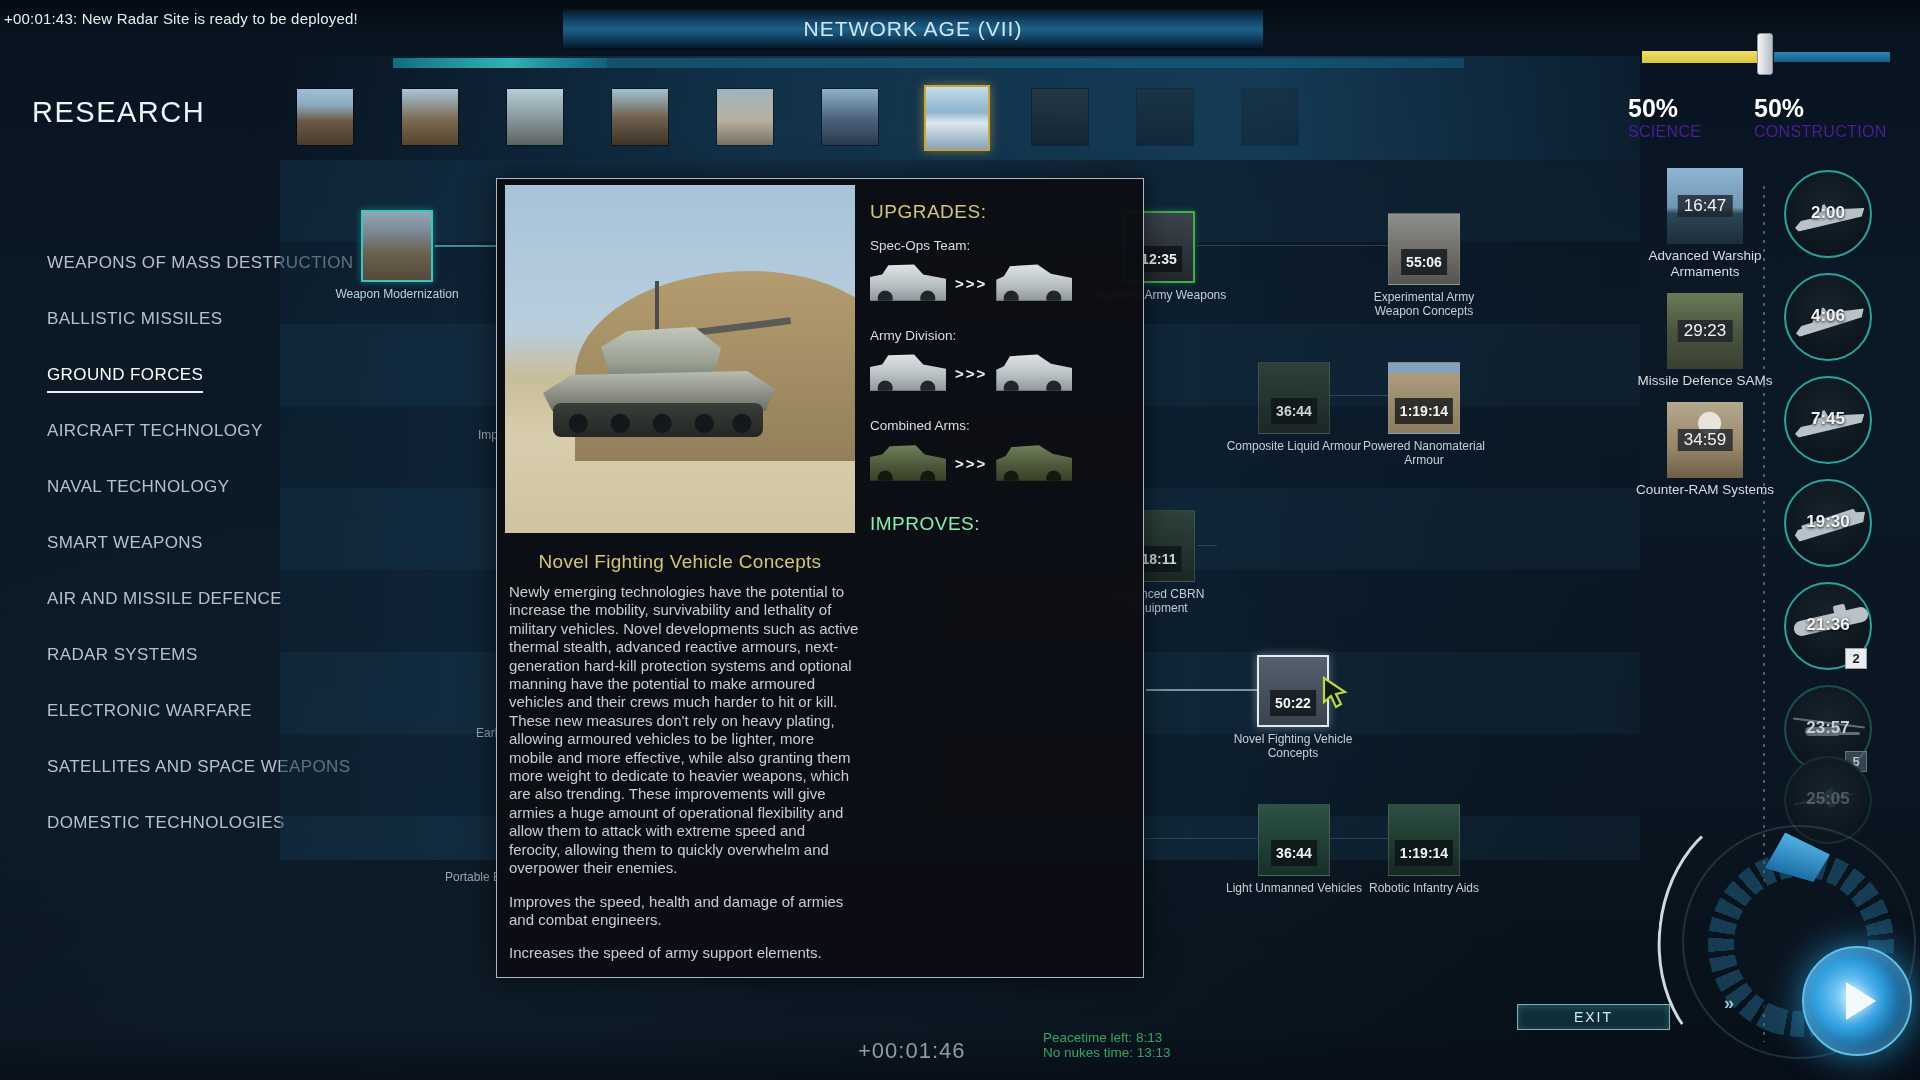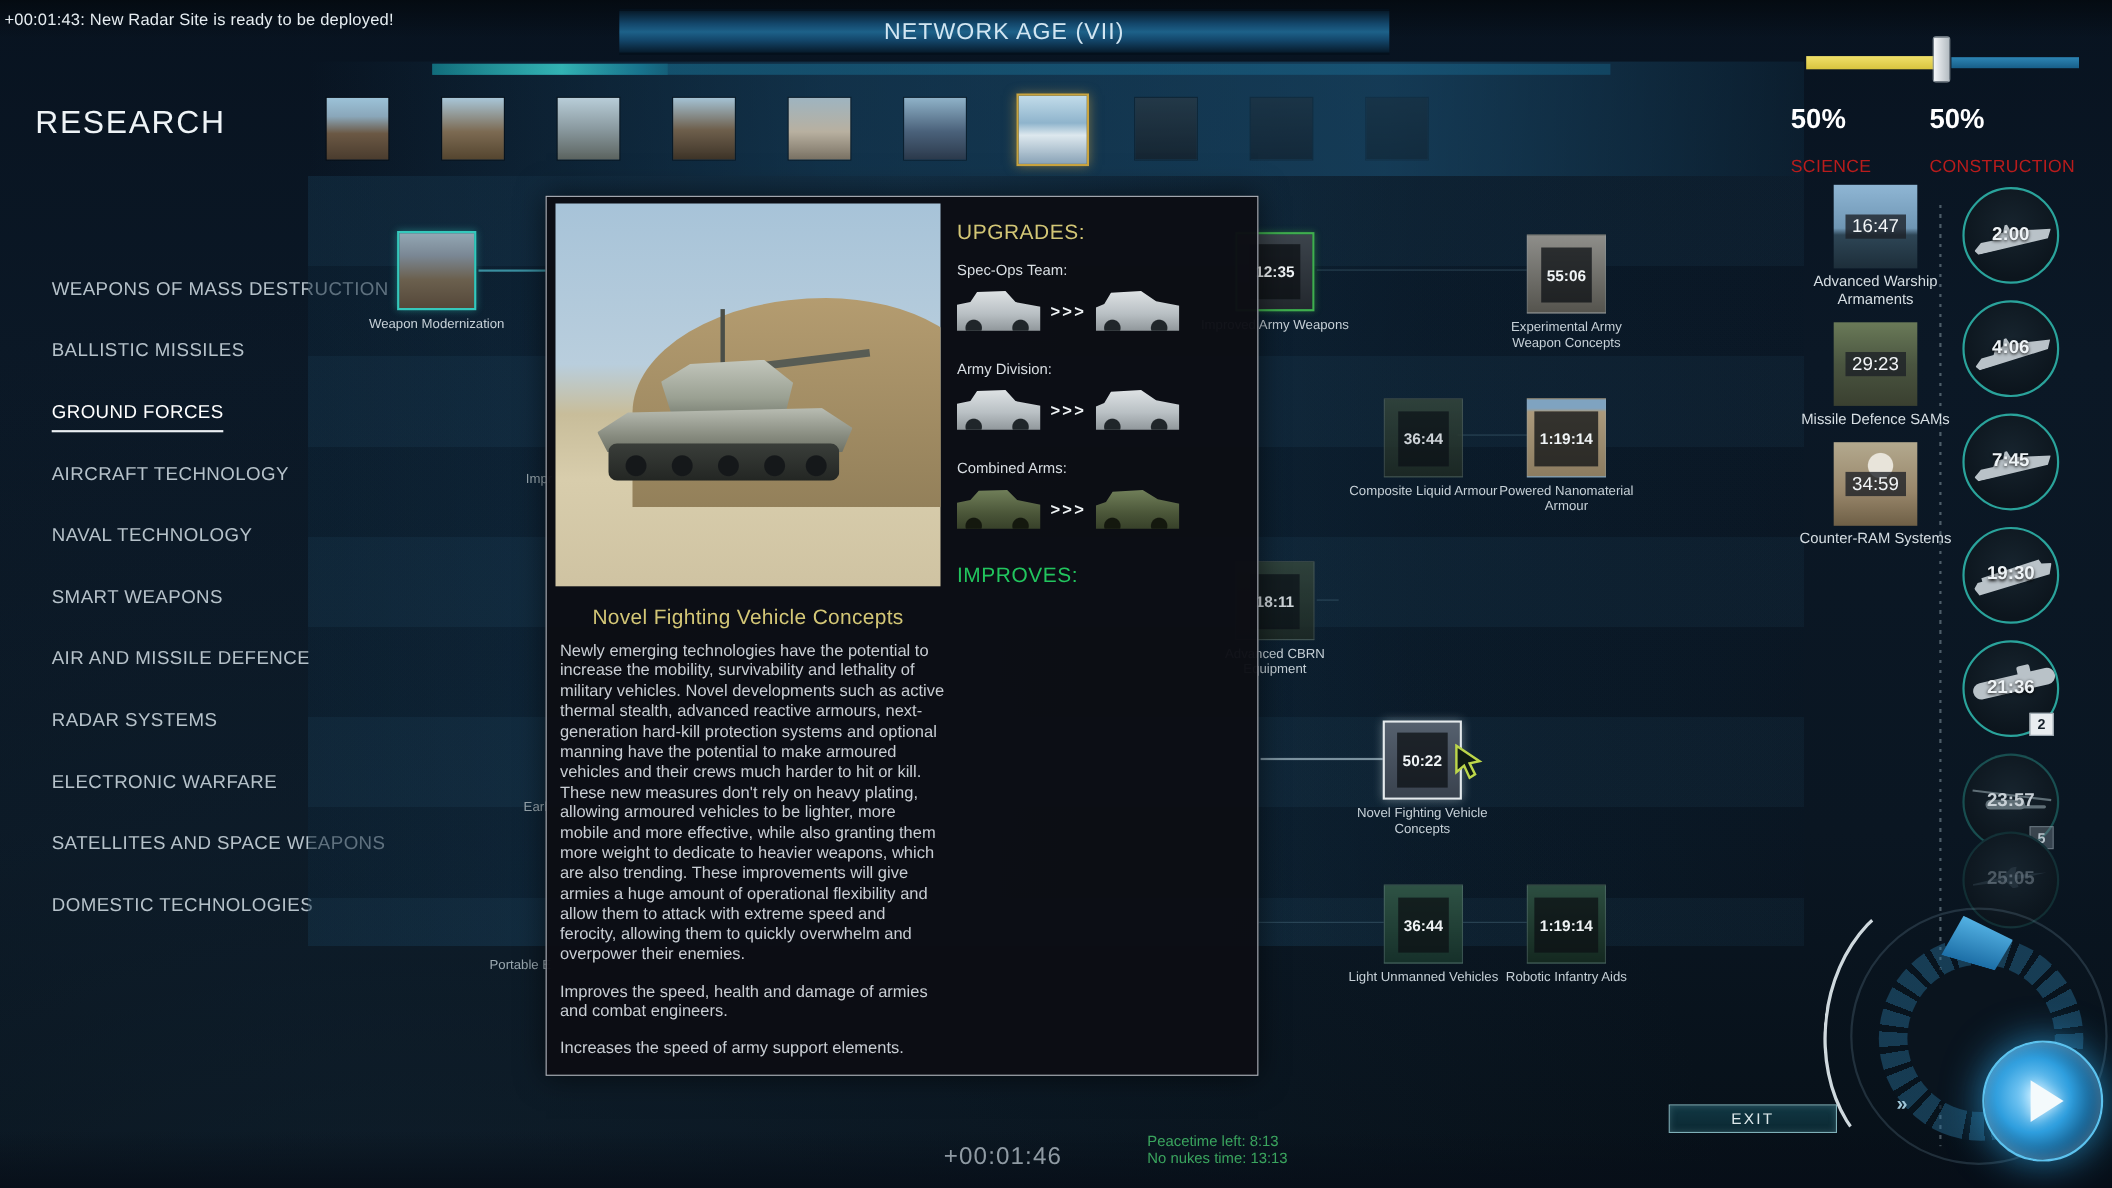--- a/index.html
+++ b/index.html
@@ -53,21 +53,21 @@
   .tline{z-index:1;}
   .tline.bright{background:#3a8fa0;}
   .tline.mid{background:rgba(195,218,228,.6);}
   .tline.dim{background:rgba(120,160,180,.28);}
   .node{width:72px;z-index:2;cursor:pointer;}
   .node .thumb{width:72px;height:72px;position:relative;border:1px solid rgba(150,170,185,.25);box-sizing:border-box;}
   .node.done .thumb{border:2px solid #35c8bc;box-shadow:0 0 7px rgba(53,200,188,.45);}
   .node.active .thumb{border:2px solid #3fae4e;box-shadow:0 0 6px rgba(63,174,78,.4);}
   .node.hover .thumb{border:2px solid #e4e9ec;box-shadow:0 0 9px rgba(220,235,240,.4);}
   .node .t{position:absolute;left:50%;bottom:9px;transform:translateX(-50%);background:rgba(12,16,20,.75);
-    color:#f0f4f6;font-size:14px;font-weight:600;line-height:18px;padding:16px 5px;white-space:nowrap;}
+    color:#f0f4f6;font-size:14px;font-weight:600;line-height:18px;padding:4px 5px;white-space:nowrap;}
   .node .t:empty{display:none;}
   .node .nlabel{width:146px;margin-left:-37px;margin-top:5px;text-align:center;font-size:12px;line-height:14px;color:#c6d0d7;}
   .tn-sepia{background:linear-gradient(180deg,#93a7b4 0%,#7a8794 30%,#6b604e 62%,#55483a 100%);}
   .tn-dark{background:linear-gradient(180deg,#3c444c,#23282e);}
   .tn-wall{background:linear-gradient(180deg,#8e8e8a,#55544e);}
   .tn-dimgreen{background:linear-gradient(180deg,#34463c,#1e2a24);opacity:.85;}
   .tn-desert{background:linear-gradient(180deg,#7fa3c0 0%,#7fa3c0 12%,#ab9a7c 16%,#8c7c60 100%);}
   .tn-bluetank{background:linear-gradient(180deg,#55606e,#39424e);}
   .tn-green{background:linear-gradient(180deg,#2e5244,#16302a);}
   .tn-green2{background:linear-gradient(180deg,#2c4e40,#142820);}
@@ -108,32 +108,32 @@
     background:radial-gradient(circle at 20% 86%,#20262a 0 7px,transparent 8px),
                radial-gradient(circle at 76% 86%,#20262a 0 7px,transparent 8px),
                linear-gradient(180deg,#e2e6e8 0%,#b9c0c4 55%,#888f93 100%);}
   .veh-light.alt{clip-path:polygon(0 42%,10% 34%,18% 10%,54% 6%,72% 28%,100% 38%,100% 92%,0 92%);}
   .veh-green{clip-path:polygon(0 36%,16% 30%,26% 10%,60% 8%,72% 30%,100% 40%,100% 92%,0 92%);
     background:radial-gradient(circle at 20% 86%,#14180e 0 7px,transparent 8px),
                radial-gradient(circle at 76% 86%,#14180e 0 7px,transparent 8px),
                linear-gradient(180deg,#76855e 0%,#4a5538 60%,#333c26 100%);}
   .veh-green.alt{clip-path:polygon(0 42%,12% 34%,20% 12%,56% 8%,74% 28%,100% 38%,100% 92%,0 92%);}
   .sep{color:#eef2f4;font-size:15px;font-weight:700;letter-spacing:2px;}
-  .imphead{margin-top:20px;font-size:19px;color:#22c55e;letter-spacing:.5px;}
+  .imphead{margin-top:20px;font-size:19px;color:#86efac;letter-spacing:.5px;}
   .implist{margin-top:15px;}
   .implist div{font-size:12.5px;line-height:13.6px;color:#dde2e6;}
 
   
   .sl-track-y{left:1642px;top:51px;width:118px;height:12px;background:linear-gradient(180deg,#f0e06a,#d8c43e);}
   .sl-track-b{left:1774px;top:52px;width:116px;height:10px;background:linear-gradient(180deg,#2d85b5,#175e88);}
   .sl-handle{left:1757px;top:33px;width:16px;height:42px;border-radius:3px;z-index:6;cursor:pointer;
     background:linear-gradient(90deg,#f4f6f8,#b4bcc2);border:1px solid #8a949c;box-sizing:border-box;}
   .alloc{width:150px;}
   .alloc .pct{font-size:25px;font-weight:700;color:#fff;}
-  .alloc .lbl{font-size:16px;color:#b91c1c;margin-top:20px;letter-spacing:.3px;}
+  .alloc .lbl{font-size:16px;color:#4c1d95;margin-top:0;letter-spacing:.3px;}
   .divider{left:1763px;top:186px;width:2px;height:856px;
     background:repeating-linear-gradient(180deg,#7a8c96 0 3px,transparent 3px 9px);opacity:.6;}
   .rqueue{left:1635px;top:168px;width:140px;display:flex;flex-direction:column;gap:13px;}
   .rcard{display:flex;flex-direction:column;align-items:center;gap:4px;cursor:pointer;}
   .rcard.dim{opacity:.55;}
   .rimg{width:76px;height:76px;position:relative;}
   .rtime{position:absolute;left:50%;top:50%;transform:translate(-50%,-50%);background:rgba(28,32,38,.78);
     color:#f2f5f7;font-size:17px;padding:1px 6px;white-space:nowrap;}
   .rlabel{font-size:13.5px;line-height:16px;color:#d6dee3;text-align:center;}
   .qt-warship{background:linear-gradient(180deg,#8fb6d4 0%,#6f96b4 52%,#2e4656 60%,#1d2e3a 100%);}

